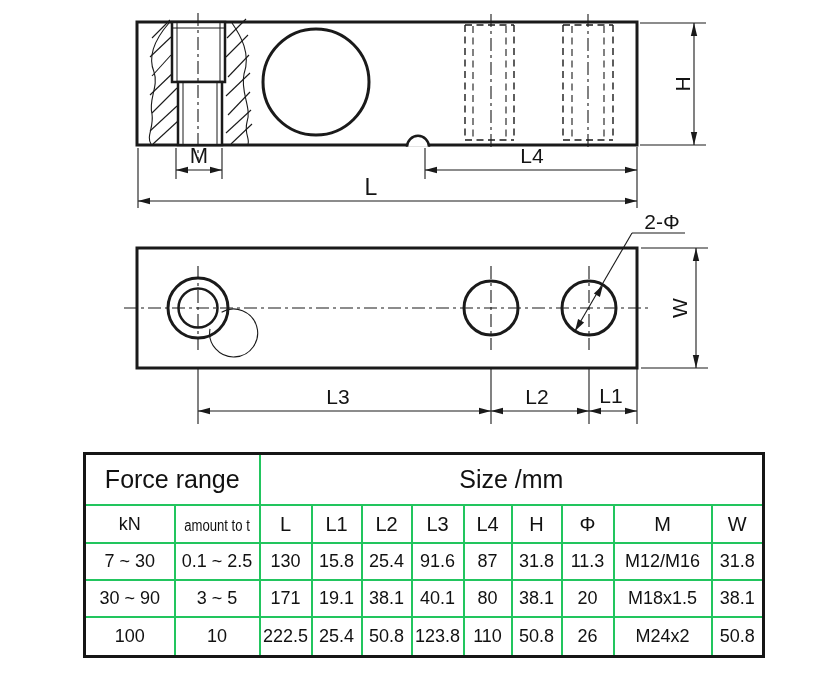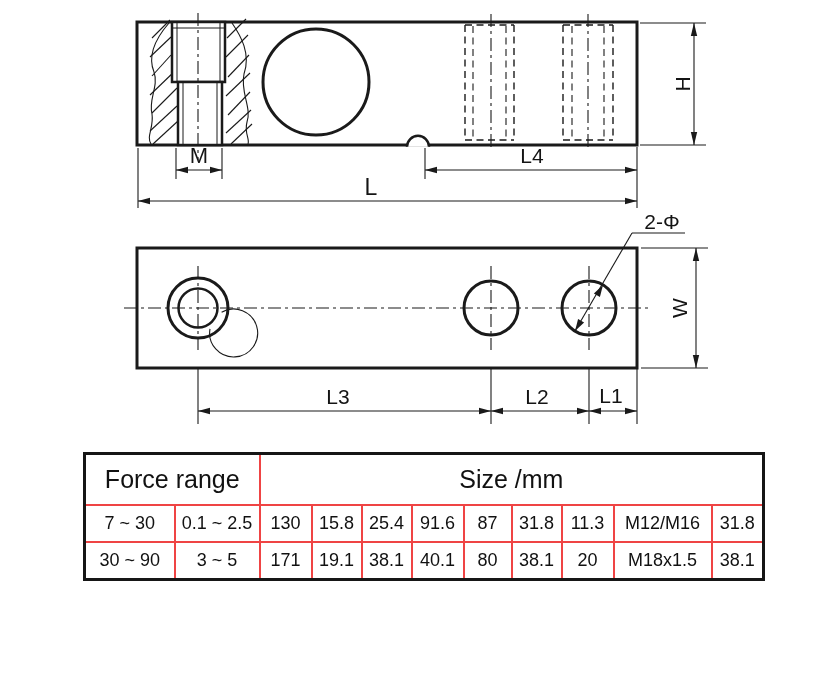--- a/index.html
+++ b/index.html
@@ -7,21 +7,21 @@
         font-family:"Liberation Sans",sans-serif;}
   .drawing{position:absolute;left:0;top:0;}
   svg text{fill:#141414;font-family:"Liberation Sans",sans-serif;}
   .dl{font-size:21px;}
   .dl-m{font-size:22px;}
   .dl-l{font-size:23px;}
 
   .spec-wrap{position:absolute;left:83px;top:452px;}
   table.spec{border-collapse:collapse;table-layout:fixed;width:679px;color:#111;
              border:3px solid #161616;}
-  table.spec td{border:2px solid #ef4444;text-align:center;vertical-align:middle;
+  table.spec td{border:2px solid #22c55e;text-align:center;vertical-align:middle;
                 padding:0;overflow:hidden;white-space:nowrap;}
   tr.h1 td{font-size:25px;height:49px;}
   tr.h2 td{font-size:20px;height:36px;}
   tr.h2 td.kn{font-size:18px;}
   tr.dr td{font-size:18px;height:35px;}
   tr.dr-last td{height:37px;}
   .cond{display:inline-block;transform:scaleX(0.82);font-size:16px;white-space:nowrap;}
 </style>
 </head>
 <body>
@@ -196,20 +196,33 @@
         <col style="width:48px">
           <col style="width:50px">
           <col style="width:52px">
         <col style="width:98px">
           <col style="width:52px">
       </colgroup>
       <tbody>
           <tr class="h1">
         <td colspan="2">Force range</td>
         <td colspan="9">Size /mm</td>
+      </tr>
+      <tr class="h2">
+        <td class="kn">kN</td>
+        <td><span class="cond">amount to t</span></td>
+        <td>L</td>
+        <td>L1</td>
+        <td>L2</td>
+        <td>L3</td>
+        <td>L4</td>
+        <td>H</td>
+        <td>Φ</td>
+        <td>M</td>
+        <td>W</td>
       </tr>
       <tr class="dr">
         <td>7 ~ 30</td>
         <td>0.1 ~ 2.5</td>
         <td>130</td>
         <td>15.8</td>
         <td>25.4</td>
         <td>91.6</td>
         <td>87</td>
         <td>31.8</td>
@@ -223,16 +236,29 @@
         <td>171</td>
         <td>19.1</td>
         <td>38.1</td>
         <td>40.1</td>
         <td>80</td>
         <td>38.1</td>
         <td>20</td>
         <td>M18x1.5</td>
         <td>38.1</td>
       </tr>
+      <tr class="dr dr-last">
+        <td>100</td>
+        <td>10</td>
+        <td>222.5</td>
+        <td>25.4</td>
+        <td>50.8</td>
+        <td>123.8</td>
+        <td>110</td>
+        <td>50.8</td>
+        <td>26</td>
+        <td>M24x2</td>
+        <td>50.8</td>
+      </tr>
     </tbody>
       </table>
   </div>
 </div>
 
 </body></html>

